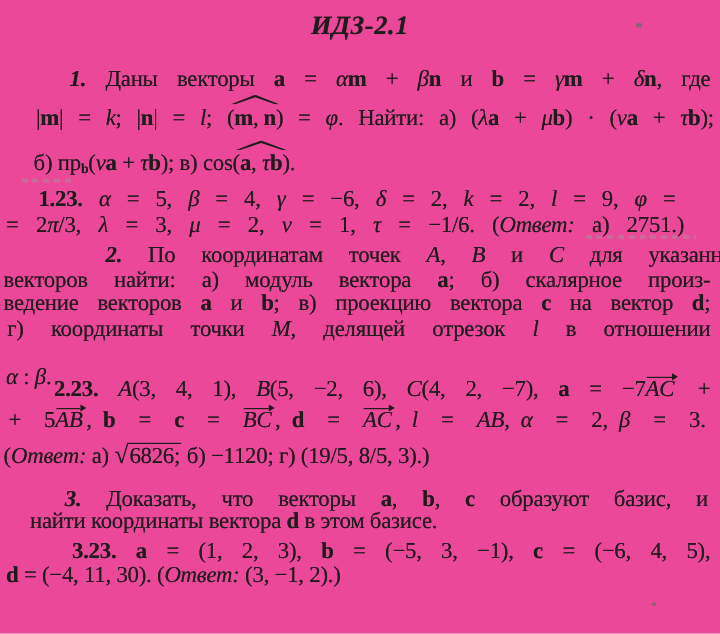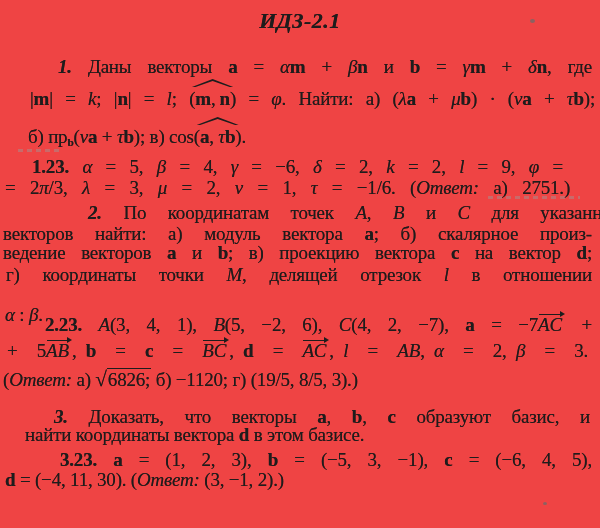--- a/index.html
+++ b/index.html
@@ -1,18 +1,18 @@
 <!DOCTYPE html>
 <html><head>
 <meta charset="utf-8">
 <style>
   html,body{margin:0;padding:0;}
   .page{
     position:relative; width:600px; height:528px; overflow:hidden;
-    background:#ef4444; color:#1d1d1d;
+    background:#ec4899; color:#1d1d1d;
     font-family:"Liberation Serif","DejaVu Serif",serif;
   }
   .title{
     position:absolute; top:9px; left:0; width:600px;
     text-align:center; font-size:22px; line-height:24px;
     font-weight:bold; font-style:italic; letter-spacing:.5px;
     text-shadow:0 0 .6px rgba(0,0,0,.7);
   }
   .ln{
     position:absolute; font-size:19px; line-height:23px;

